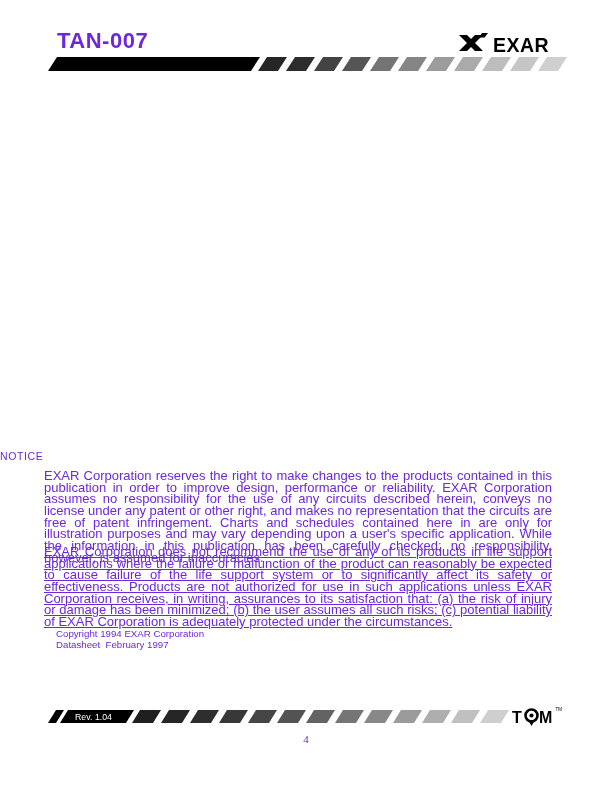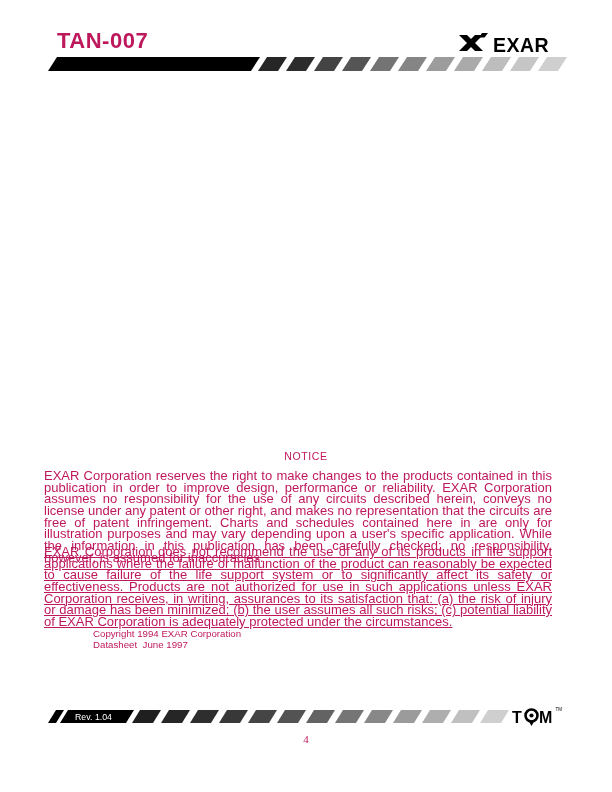--- a/index.html
+++ b/index.html
@@ -2,42 +2,42 @@
 <html><head>
 <meta charset="utf-8">
 <style>
   html,body { margin:0; padding:0; background:#e8e8e8; }
   .page {
     position:relative;
     width:612px; height:792px;
     margin:0 auto;
     background:#ffffff;
     font-family:"Liberation Sans", sans-serif;
-    color:#be185d;
+    color:#6d28d9;
     overflow:hidden;
   }
   .doc-number {
     position:absolute; left:57px; top:28px;
     font-size:22px; font-weight:bold; letter-spacing:0.5px;
   }
   .top-bar { position:absolute; left:48px; top:57px; width:520px; height:14px; }
   .exar-logo { position:absolute; left:456px; top:30px; width:106px; height:26px; }
   .notice-title {
     position:absolute; left:0; top:450px; width:612px;
-    text-align:center; font-size:10.5px; letter-spacing:0.6px;
+    font-size:10.5px; letter-spacing:0.6px;
   }
   .body-par {
     position:absolute; left:44px; width:508px;
     font-size:13px; line-height:11.65px; text-align:justify;
   }
   .par1 { top:470px; }
   .par2 { top:546px;text-decoration:underline; }
   .copyright {
     position:absolute; left:56px; top:628px; width:508px;
-    font-size:9.7px; line-height:11.4px;margin-left:37px;
+    font-size:9.7px; line-height:11.4px;
   }
   .copyright div { white-space:pre-wrap; }
   .bottom-bar { position:absolute; left:48px; top:710px; width:462px; height:13px; }
   .tqm-logo { position:absolute; left:511px; top:705px; width:52px; height:24px; }
   .page-number {
     position:absolute; left:0; top:733px; width:612px;
     text-align:center; font-family:"Liberation Serif", serif; font-size:11px;
   }
   svg text.rev { font-family:"Liberation Sans", sans-serif; font-size:8.8px; fill:#ffffff; }
   svg text.brand { font-family:"Liberation Sans", sans-serif; font-size:19.5px; font-weight:bold; letter-spacing:0.5px; fill:#000; }
@@ -75,21 +75,21 @@
     <polygon points="490,14 499,0 519,0 510,14" fill="#cfcfcf"></polygon>
   </svg>
 
   <div class="notice-title">NOTICE</div>
 
   <div class="body-par par1">EXAR Corporation reserves the right to make changes to the products contained in this publication in order to improve design, performance or reliability.  EXAR Corporation assumes no responsibility for the use of any circuits described herein, conveys no license under any patent or other right, and makes no representation that the circuits are free of patent infringement.  Charts and schedules contained here in are only for illustration purposes and may vary depending upon a user's specific application.  While the information in this publication has been carefully checked; no responsibility, however, is assumed for inaccuracies.</div>
   <div class="body-par par2">EXAR Corporation does not recommend the use of any of its products in life support applications where the failure or malfunction of the product can reasonably be expected to cause failure of the life support system or to significantly affect its safety or effectiveness.  Products are not authorized for use in such applications unless EXAR Corporation receives, in writing, assurances to its satisfaction that: (a) the risk of injury or damage has been minimized; (b) the user assumes all such risks; (c) potential liability of EXAR Corporation is adequately protected under the circumstances.</div>
 
   <div class="copyright">
     <div>Copyright 1994 EXAR Corporation</div>
-    <div>Datasheet  June 1997</div>
+    <div>Datasheet  February 1997</div>
   </div>
 
   <svg class="bottom-bar" viewBox="0 0 462 13" aria-hidden="true">
     <polygon points="0,13 8,0 16,0 8,13" fill="#000000"></polygon>
     <polygon points="12,13 20,0 86,0 78,13" fill="#000000"></polygon>
     <text class="rev" x="27" y="9.6">Rev. 1.04</text>
     <polygon points="84,13 92,0 113,0 105,13" fill="#1f1f1f"></polygon>
     <polygon points="113,13 121,0 142,0 134,13" fill="#262626"></polygon>
     <polygon points="142,13 150,0 171,0 163,13" fill="#2e2e2e"></polygon>
     <polygon points="171,13 179,0 200,0 192,13" fill="#383838"></polygon>

